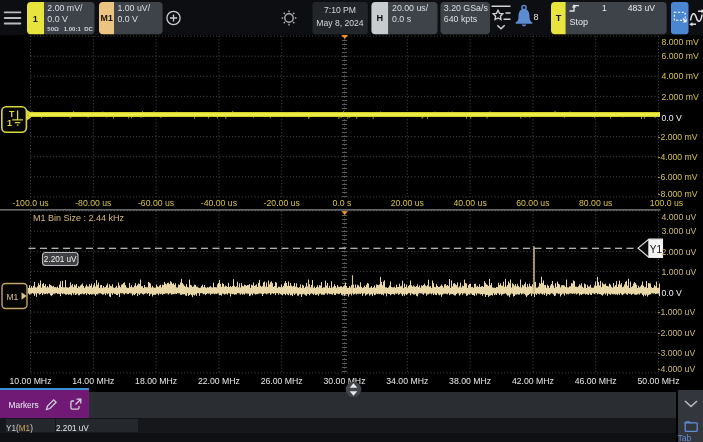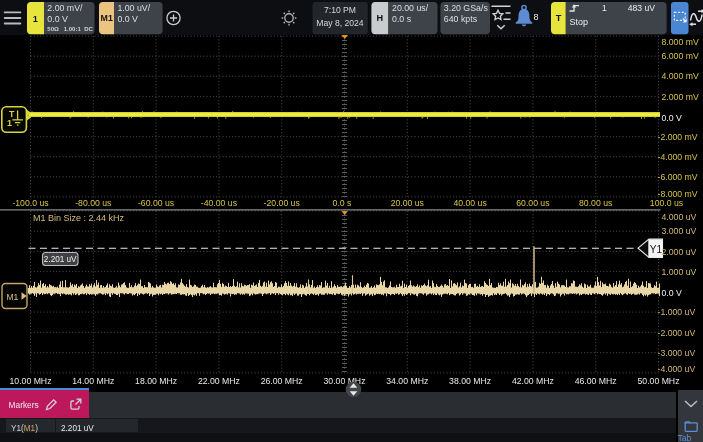--- a/index.html
+++ b/index.html
@@ -1,23 +1,23 @@
 <!DOCTYPE html>
 <html><head><meta charset="utf-8"><style>
 *{margin:0;padding:0;box-sizing:border-box}
 html,body{width:703px;height:442px;background:#000;overflow:hidden}
 body{font-family:"Liberation Sans",sans-serif;position:relative}
 .topbar{position:absolute;left:0;top:0;width:703px;height:35px;background:#0c0e11}
 .ov{position:absolute;left:0;top:0;pointer-events:none;z-index:5}
-.markers-tab{position:absolute;left:0;top:388px;width:88.5px;height:29.5px;background:#be185d;border-top:2.3px solid #3e8ed8}
+.markers-tab{position:absolute;left:0;top:388px;width:88.5px;height:29.5px;background:#701a75;border-top:2.3px solid #3e8ed8}
 .mk-label{position:absolute;left:8.5px;top:9.5px;font-size:8.4px;color:#e9eaec}
 .tabstrip{position:absolute;left:88.5px;top:392px;width:587.5px;height:25.5px;background:#2a2d32}
 .resultrow{position:absolute;left:0;top:417.5px;width:676px;height:15px;background:#15171b}
 .rbox{position:absolute;top:1px;height:13px;background:#24272c;line-height:13px}
-.rbox span{font-size:8.2px} .rbox span:first-child{padding-left:5px}
+.rbox span{font-size:8.2px} .rbox span:first-child{}
 .warm{color:#d2a55f} .wt{color:#cdd0d4}
 .white{color:#e6e8ea}
 .bstrip{position:absolute;left:0;top:432.5px;width:676px;height:9.5px;background:#0e1013}
 .rightpanel{position:absolute;left:677.5px;top:390px;width:25.5px;height:52px;background:#33363c}
 .tabtxt{position:absolute;left:0;top:43px;width:25.5px;text-align:left;font-size:8.6px;color:#5e8ed6}
 </style></head>
 <body>
 
 <div class="topbar">
  <svg width="703" height="36" viewBox="0 0 703 36" font-family="'Liberation Sans',sans-serif">

